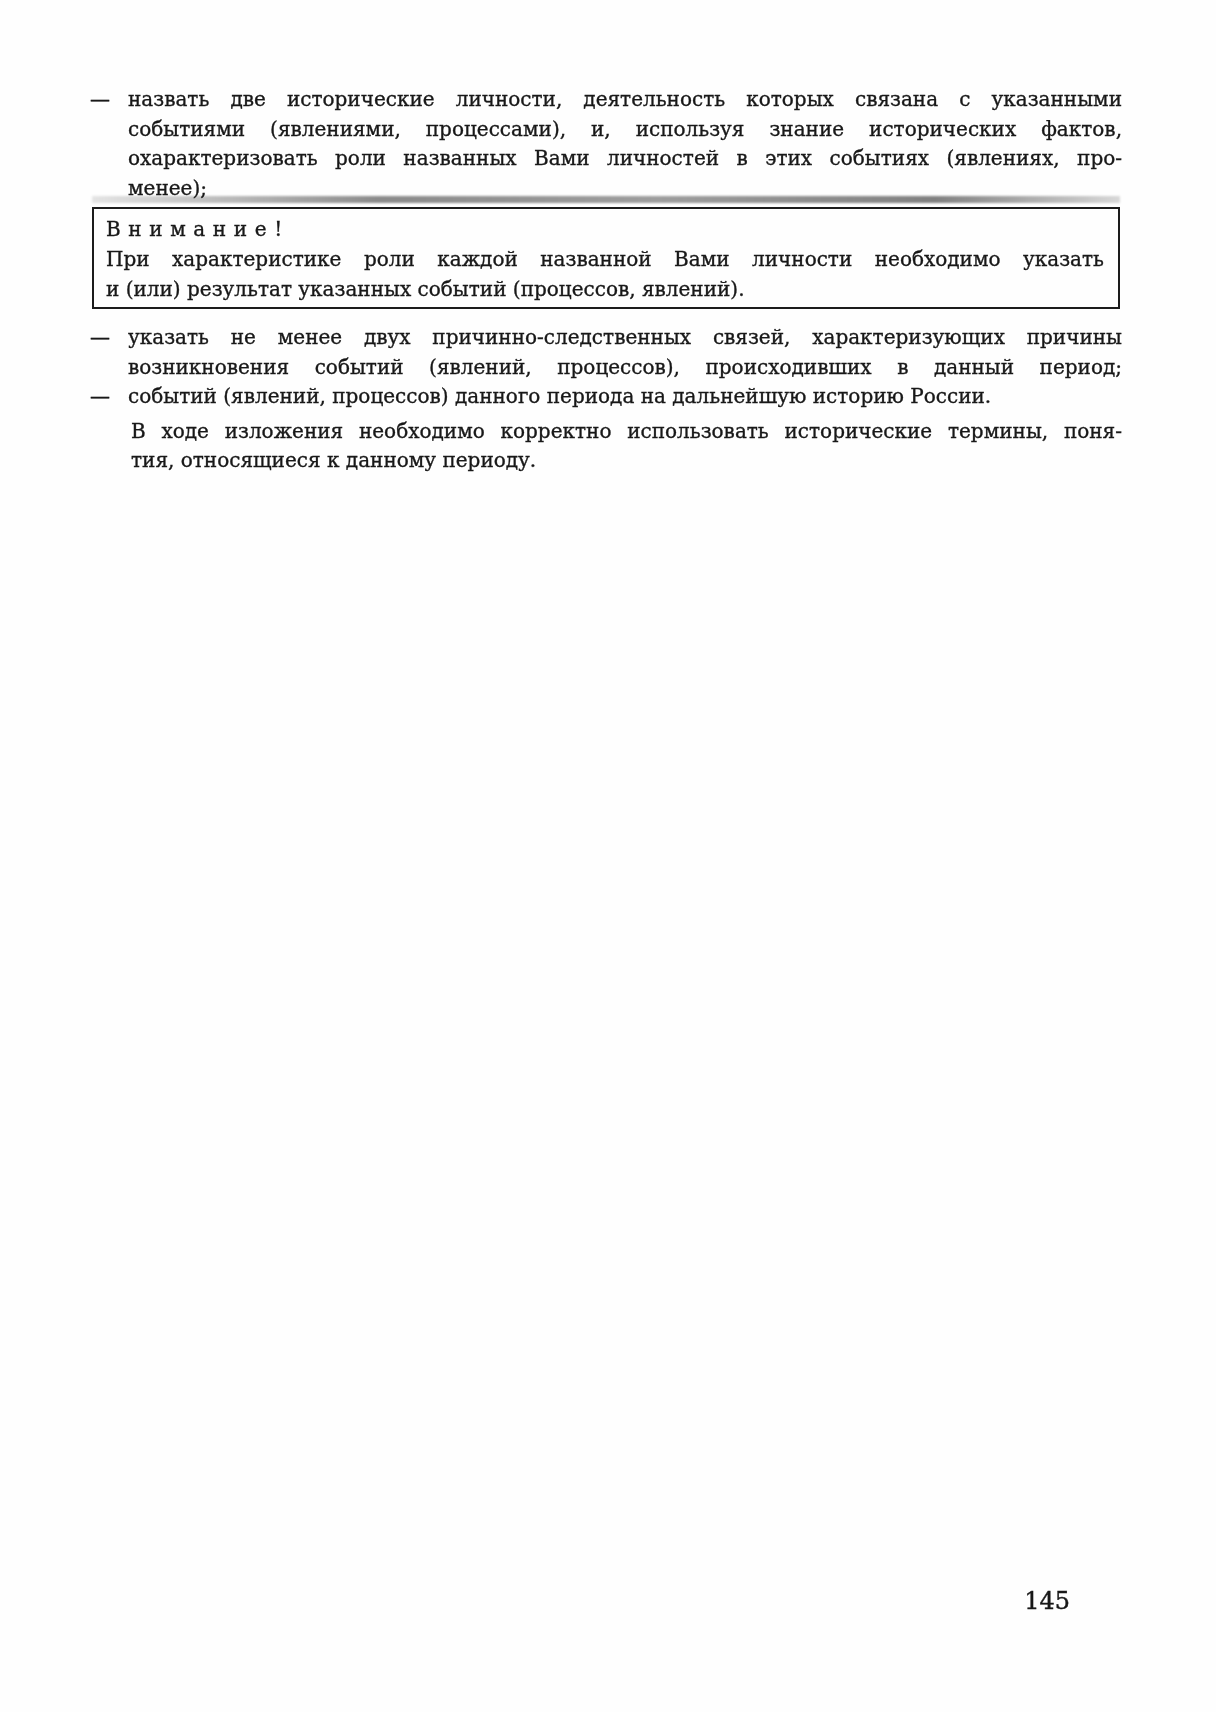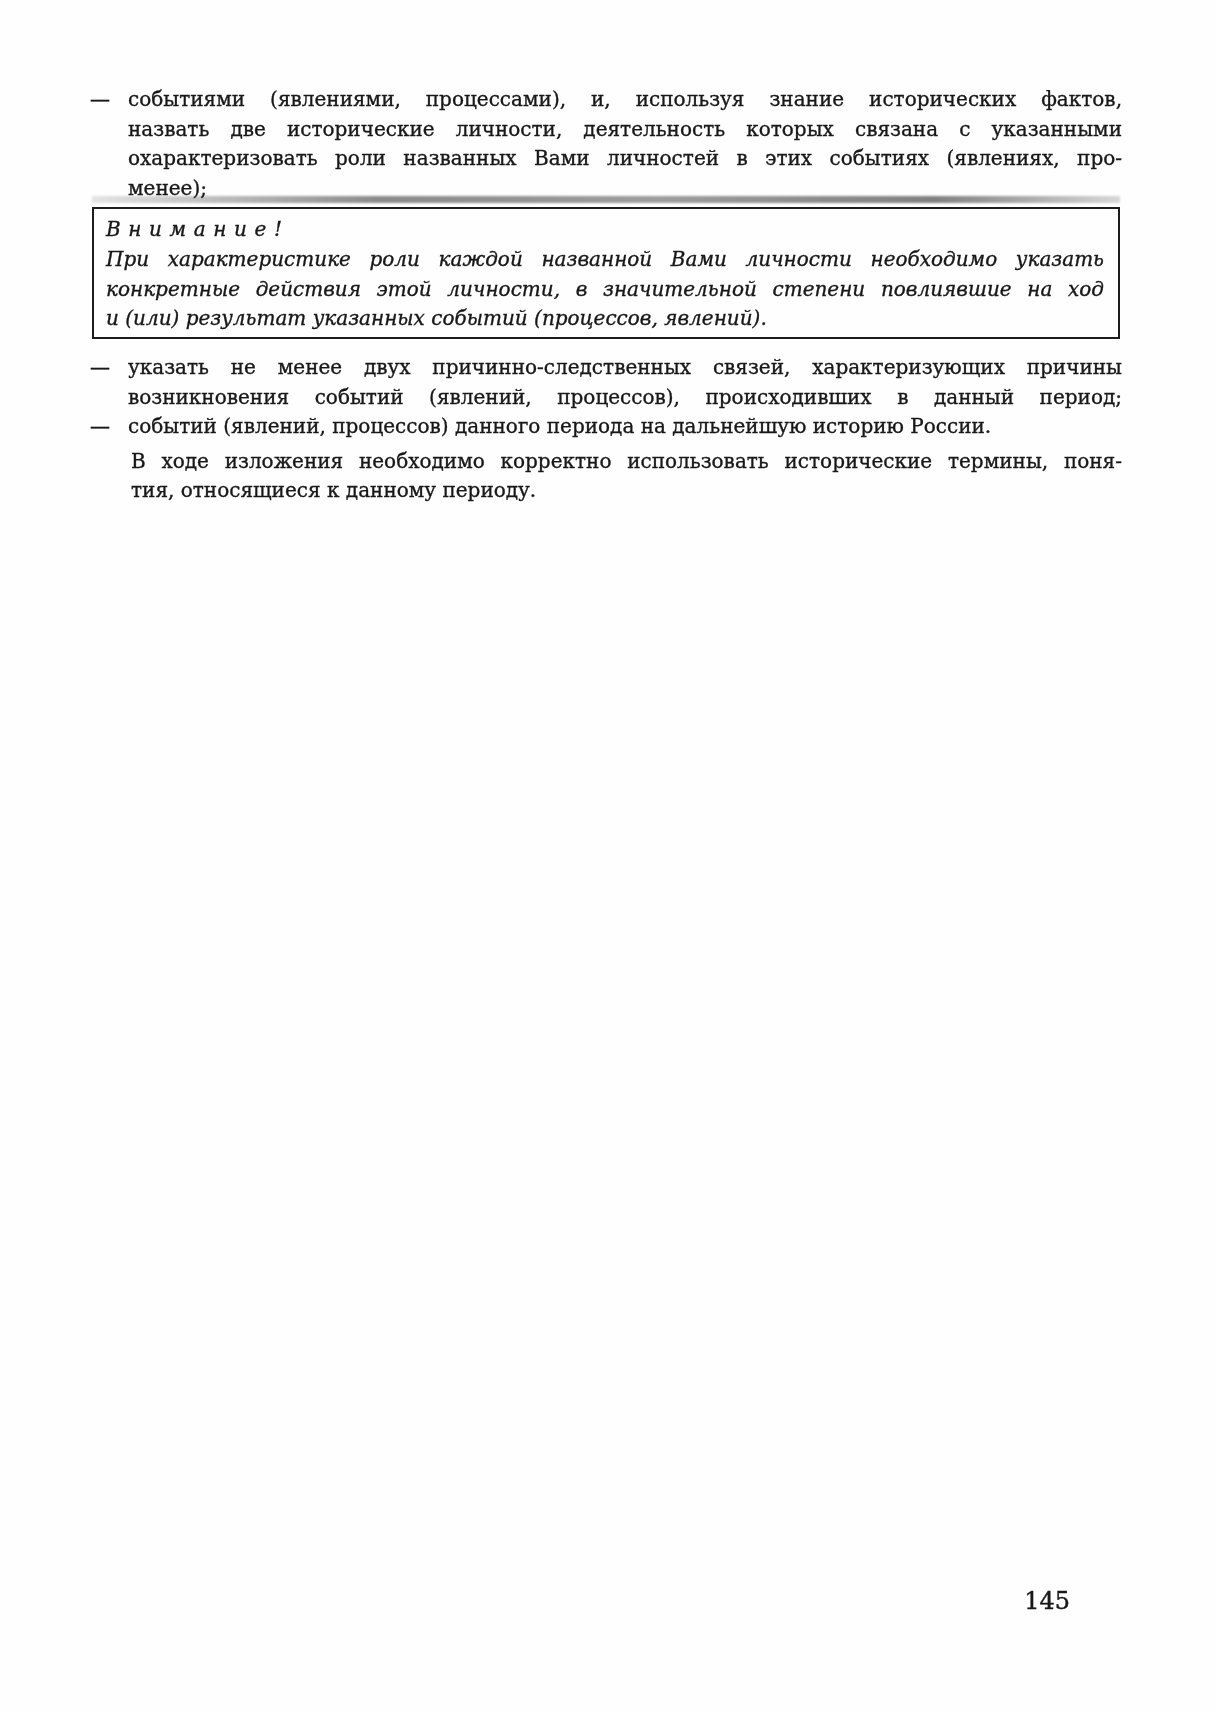--- a/index.html
+++ b/index.html
@@ -44,21 +44,20 @@
     flex: 1 1 auto;
     min-width: 0;
   }
   .notice {
     position: relative;
     box-sizing: border-box;
     margin: 4px 0 0 -4px;
     width: 1028px;
     border: 2px solid #1c1c1c;
     padding: 6px 14px 3px 12px;
-    font-style: italic;
     line-height: 29.8px;
   }
   .notice-title {
     letter-spacing: 0.38em;
     text-align: left;
     text-align-last: left;
   }
   .scan-artifact {
     position: absolute;
     left: -2px;
@@ -89,32 +88,31 @@
 </style>
 </head>
 <body>
 
 <div class="page">
   <div class="content">
 
     <div class="bullet">
       <span class="dash">—</span>
       <div class="btext">
+        <div class="jline">назвать две исторические личности, деятельность которых связана с указанными</div>
         <div class="jline">событиями (явлениями, процессами), и, используя знание исторических фактов,</div>
-        <div class="jline">назвать две исторические личности, деятельность которых связана с указанными</div>
         <div class="jline">охарактеризовать роли названных Вами личностей в этих событиях (явлениях, про-</div>
         <div class="jline jline--last">менее);</div>
       </div>
     </div>
 
     <div class="notice">
       <div class="scan-artifact"></div>
       <div class="notice-title">Внимание!</div>
       <div class="jline">При характеристике роли каждой названной Вами личности необходимо указать</div>
-      <div class="jline">конкретные действия этой личности, в значительной степени повлиявшие на ход</div>
       <div class="jline jline--last">и (или) результат указанных событий (процессов, явлений).</div>
     </div>
 
     <div class="group-bullets-2">
       <div class="bullet">
         <span class="dash">—</span>
         <div class="btext">
           <div class="jline">указать не менее двух причинно-следственных связей, характеризующих причины</div>
           <div class="jline">возникновения событий (явлений, процессов), происходивших в данный период;</div>
         </div>

